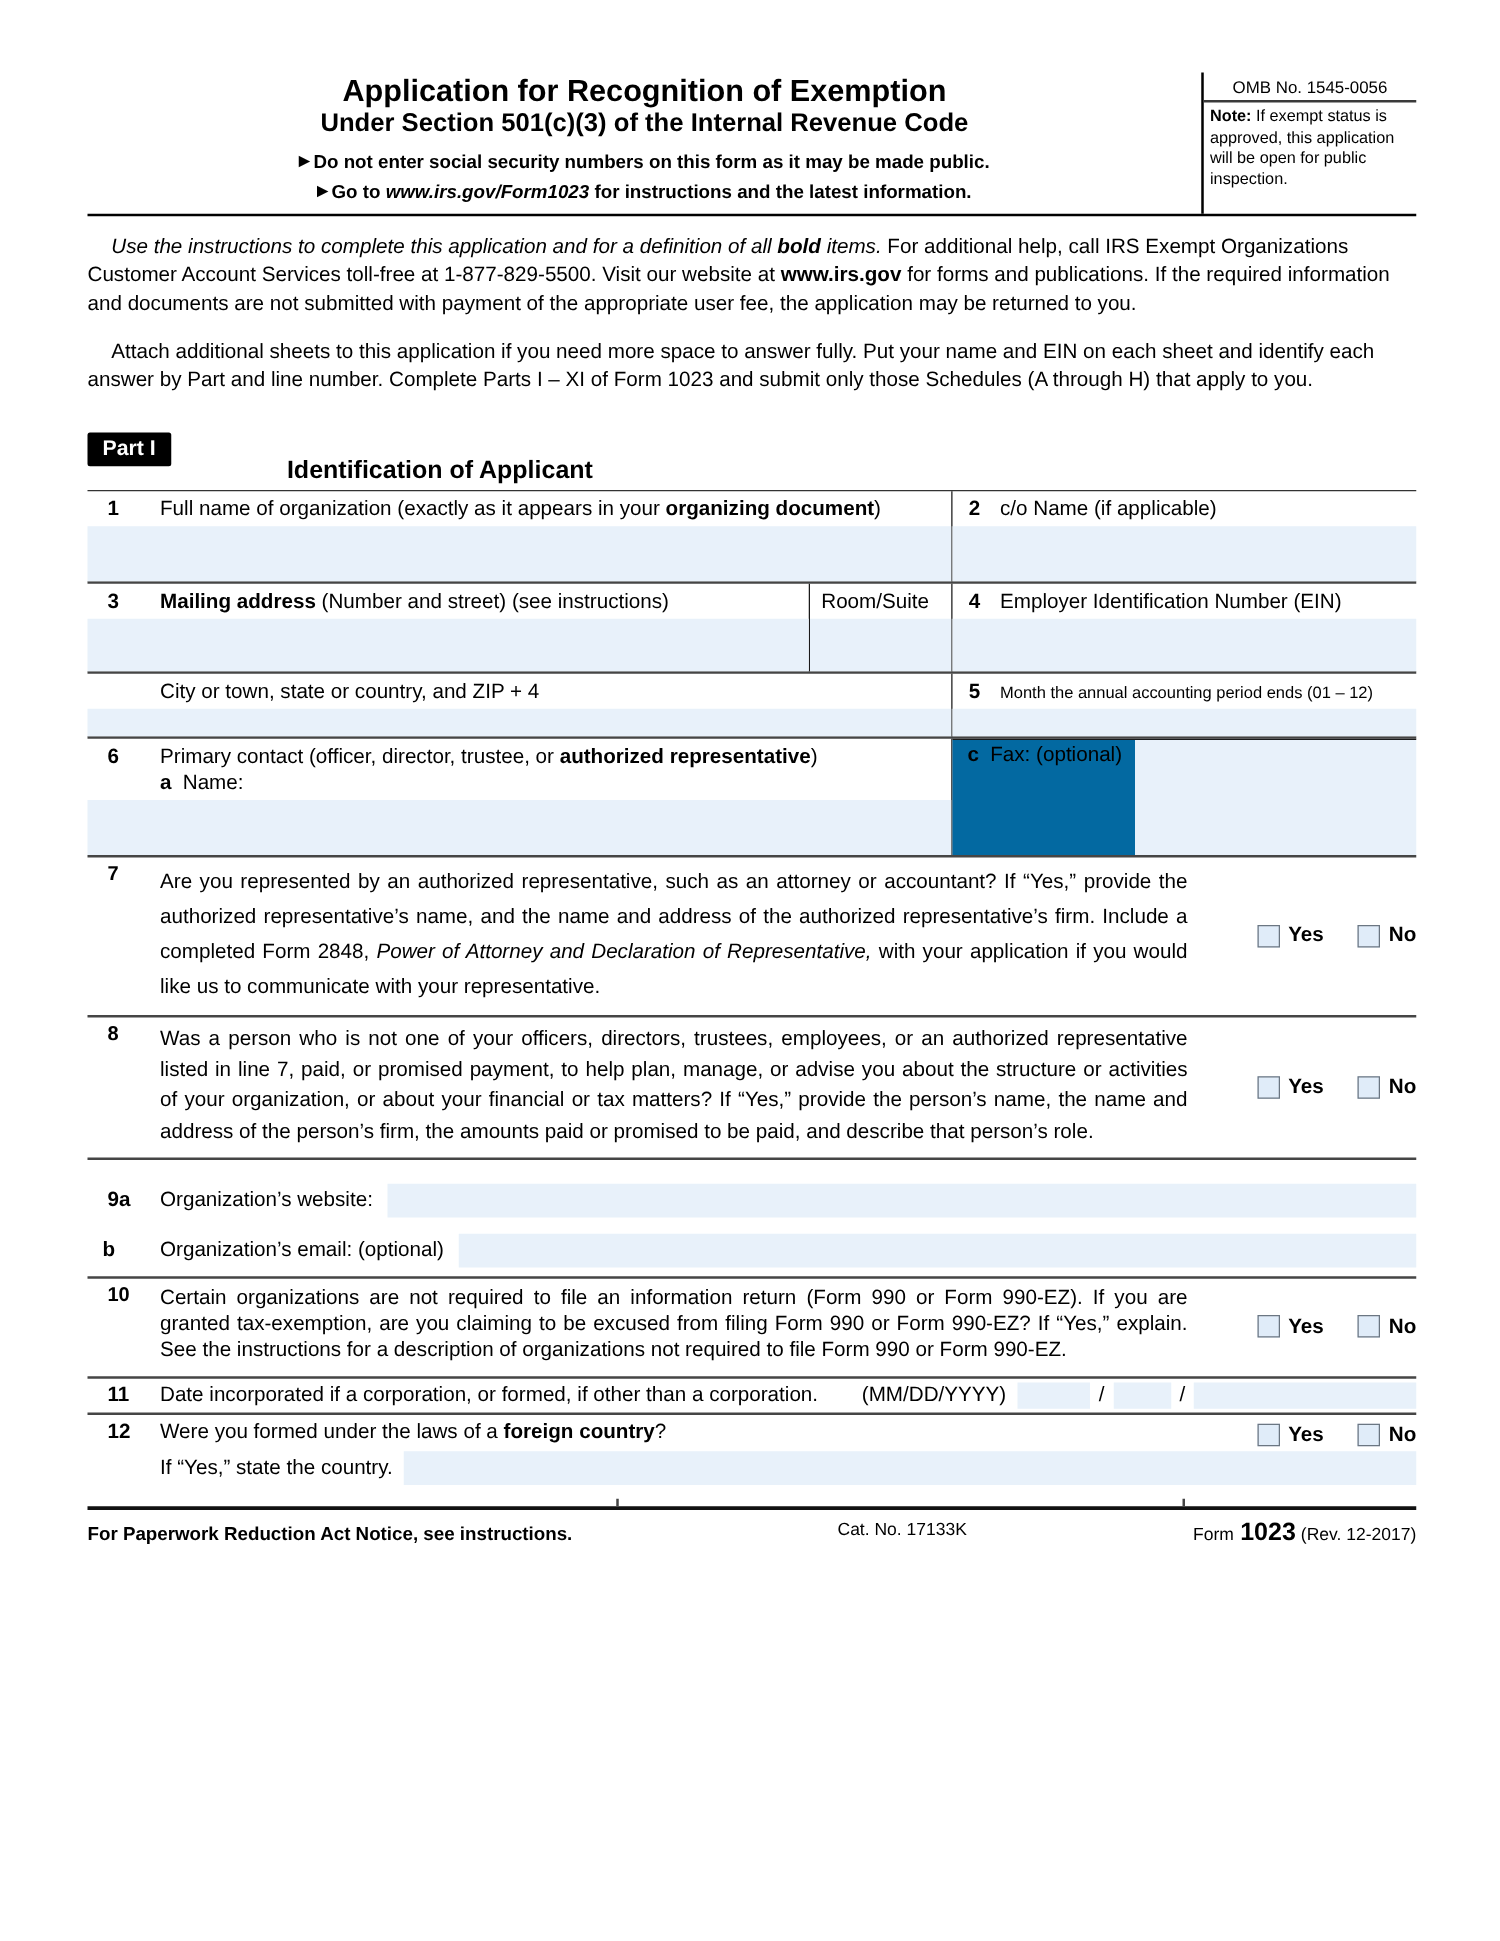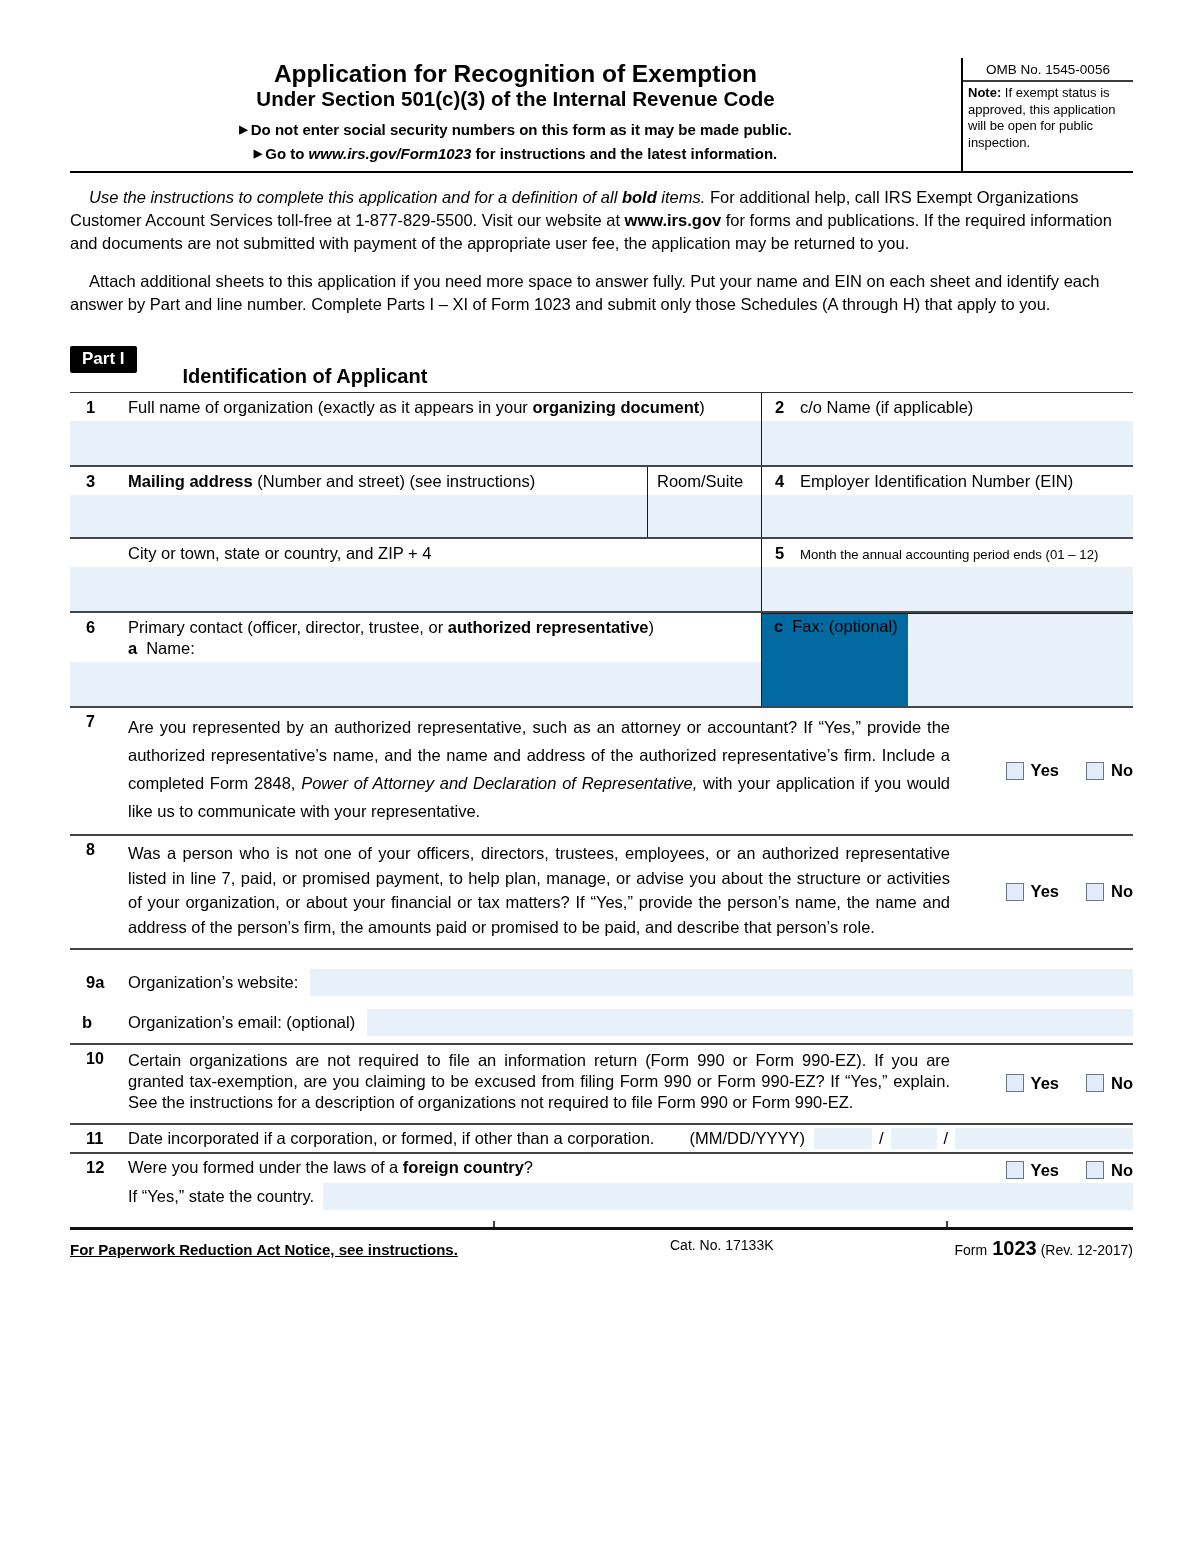--- a/index.html
+++ b/index.html
@@ -20,38 +20,38 @@
   .subtitle{font-size:20.5px;font-weight:bold;line-height:1.15;margin-bottom:7px;}
   .bullet{font-size:15px;font-weight:bold;line-height:1.6;text-align:center;}
   .arrow{font-size:11px;vertical-align:2px;margin-right:3px;}
   .h-right{width:172px;flex:none;border-left:2px solid #000;box-sizing:border-box;}
   .omb{text-align:center;font-size:13.5px;padding:4px 2px 3px;border-bottom:2px solid #3a3a3a;}
   .note{font-size:13px;line-height:1.28;padding:3px 3px 2px 5px;}
   
   .intro{margin-top:13px;font-size:16.5px;line-height:23px;}
   .intro .p{margin:0 0 15px;text-indent:19px;}
   
-  .partbar{display:flex;align-items:center;margin-top:9px;padding-bottom:4px;}
+  .partbar{display:flex;align-items:center;margin-top:9px;padding-bottom:4px;gap:47px;}
   .parttab{background:#000;color:#fff;font-weight:bold;font-size:17px;padding:3px 12px 4px;border-radius:2px;flex:none;}
   .partheading{font-weight:bold;font-size:20px;margin-left:46px;margin-top:34px;}
   
   .tbl{border-top:1.5px solid #333;}
   .trow{display:flex;border-bottom:2px solid #454545;box-sizing:border-box;}
   .col{display:flex;flex-direction:column;box-sizing:border-box;}
   .c1{width:692px;flex:none;border-right:1.5px solid #1a1a1a;}
   .c2{flex:1;}
   .lab{display:flex;font-size:16.5px;padding-top:5px;align-items:baseline;}
   .num{width:58px;flex:none;padding-left:16px;box-sizing:border-box;font-weight:bold;}
   .num2{width:38px;flex:none;padding-left:13px;box-sizing:border-box;font-weight:bold;}
   .ltxt{padding-right:6px;}
   .blue{background:var(--blue);}
   .fill{flex:1;margin-top:4px;}
   .r1{height:74px;}
   .r3{height:72px;}
-  .rcity{height:74px;}
+  .rcity{height:52px;}
   .r6{height:95px;}
   .split{flex-direction:row;}
   .addr{width:578px;flex:none;border-right:1.5px solid #1a1a1a;display:flex;flex-direction:column;box-sizing:border-box;}
   .room{flex:1;display:flex;flex-direction:column;}
   .room .lab{padding-left:9px;}
   .smalllab{font-size:13.2px;}
   .sub{padding-left:58px;}
   .subind{padding-left:58px;padding-top:2px;}
   .bl{font-weight:bold;margin-right:9px;}
   .phrow{display:flex;height:63px;align-items:flex-end;}
@@ -85,21 +85,21 @@
   .d3{flex:1;margin-right:0;}
   .slash{margin:0 7px;}
   
   .r12{flex-direction:column;border-bottom:3px solid #111;position:relative;padding:4px 0 17px;}
   .l12row{display:flex;font-size:16.5px;align-items:flex-start;}
   .country{display:flex;align-items:center;font-size:16.5px;margin-top:3px;padding-left:58px;}
   .cstrip{flex:1;height:27px;margin-left:9px;}
   .tick{position:absolute;bottom:0;width:2px;height:6px;background:#444;}
   
   .footer{position:relative;margin-top:7px;display:flex;align-items:baseline;font-size:14px;}
-  .f-left{font-weight:bold;font-size:15px;text-decoration:underline;}
+  .f-left{font-weight:bold;font-size:15px;}
   .f-cat{position:absolute;left:600px;}
   .f-right{margin-left:auto;white-space:nowrap;}
   .f-no{font-weight:bold;font-size:20px;margin:0 4px 0 5px;}
   b,i{font-style:normal;}
   b{font-weight:bold;} i{font-style:italic;font-weight:inherit;}
   .it{font-style:italic;} .bi{font-style:italic;font-weight:bold;}
 </style>
 </head>
 <body>
 

